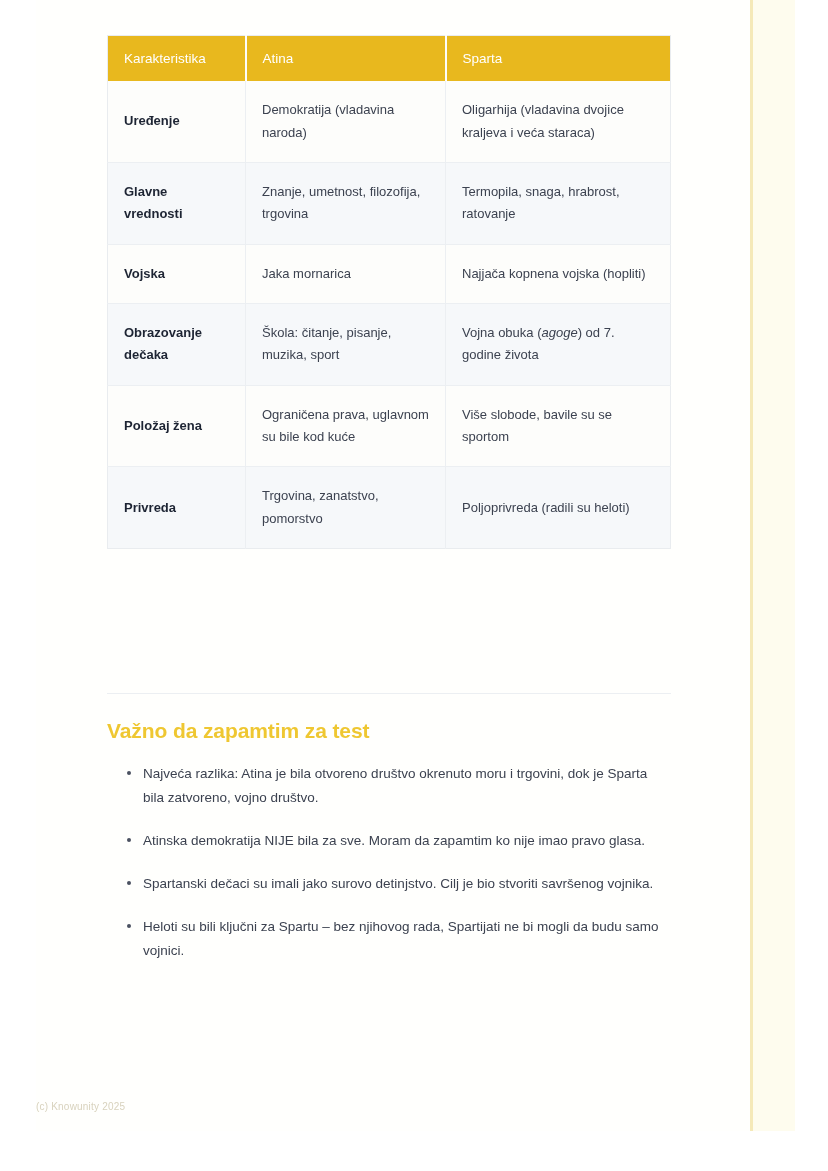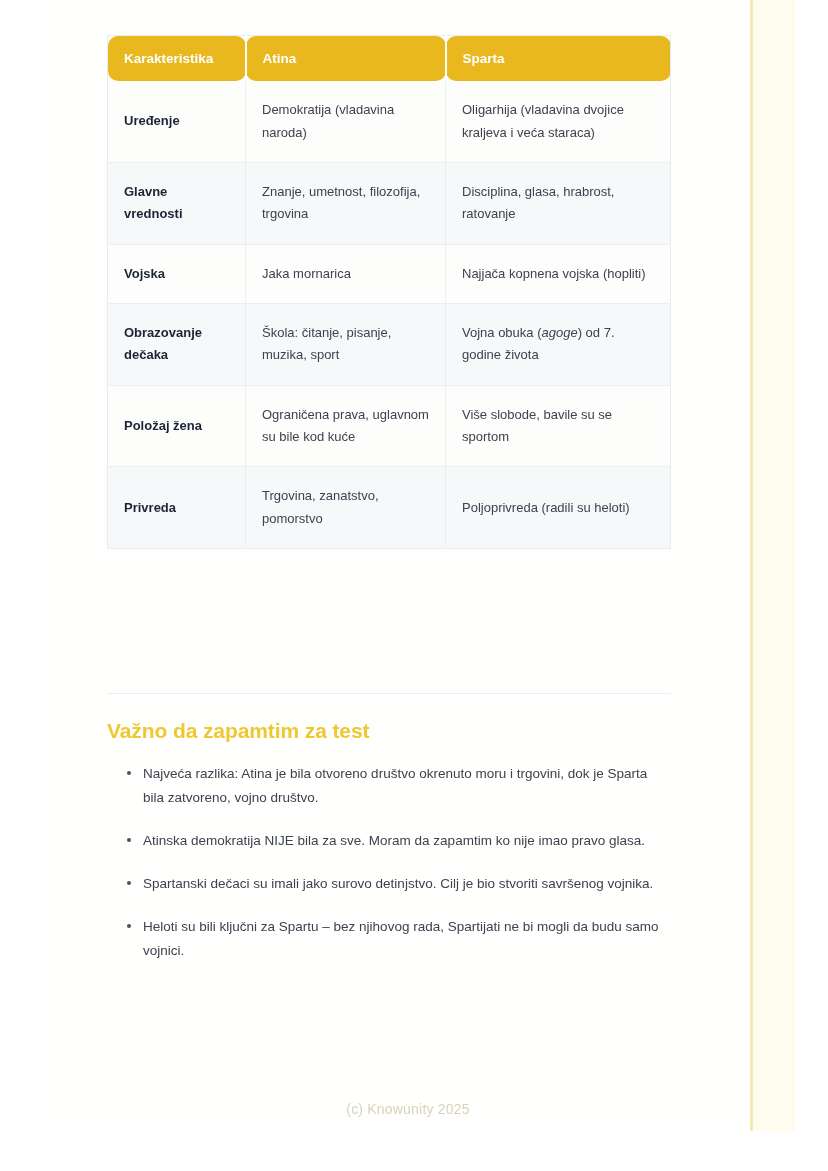--- a/index.html
+++ b/index.html
@@ -56,27 +56,26 @@
     background: #fdfdfb;
   }
   .cmp-table col.c1 { width: 138px; }
   .cmp-table col.c2 { width: 200px; }
   .cmp-table col.c3 { width: 225px; }
 
   .cmp-table thead th {
     background: #e8b81e;
     color: #ffffff;
     font-size: 13.5px;
-    font-weight: bold;
+    font-weight: normal;
     text-align: left;
     padding: 15px 16px 14px 16px;
     border-right: 2px solid #fdfdfb;
     line-height: 1.2;
     vertical-align: middle;
-    border-radius: 10px;
   }
   .cmp-table thead th:last-child { border-right: none; margin-left: 16px; }
 
   .cmp-table tbody td {
     font-size: 13px;
     color: #3c4250;
     padding: 18px 16px;
     border-top: 1px solid #eceff2;
     border-right: 1px solid #eceff2;
     line-height: 1.72;
@@ -141,24 +140,24 @@
     border-radius: 50%;
     background: #4a5160;
   }
 
   
   .footer-credit {
     position: absolute;
     left: 0;
     top: 1101px;
     width: 756px;
-    text-align: center;
+    text-align: left;
     padding-right: 12px;
     box-sizing: border-box;
-    font-size: 14px;
+    font-size: 10px;
     color: #d8d2bd;
     letter-spacing: 0.2px;
   }
 </style>
 </head>
 <body>
 
 <div class="page-sheet">
   <div class="sheet-inner-white"></div>
   <div class="right-rail"></div>
@@ -178,21 +177,21 @@
     </thead>
     <tbody>
       <tr class="even">
         <td class="feature">Uređenje</td>
         <td>Demokratija (vladavina naroda)</td>
         <td>Oligarhija (vladavina dvojice kraljeva i veća staraca)</td>
       </tr>
       <tr class="odd">
         <td class="feature">Glavne vrednosti</td>
         <td>Znanje, umetnost, filozofija, trgovina</td>
-        <td>Disciplina, glasa, hrabrost, ratovanje</td>
+        <td>Termopila, snaga, hrabrost, ratovanje</td>
       </tr>
       <tr class="even">
         <td class="feature">Vojska</td>
         <td>Jaka mornarica</td>
         <td>Najjača kopnena vojska (hopliti)</td>
       </tr>
       <tr class="odd">
         <td class="feature">Obrazovanje dečaka</td>
         <td>Škola: čitanje, pisanje, muzika, sport</td>
         <td><span>Vojna obuka (</span><em>agoge</em><span>) od 7. godine života</span></td>

